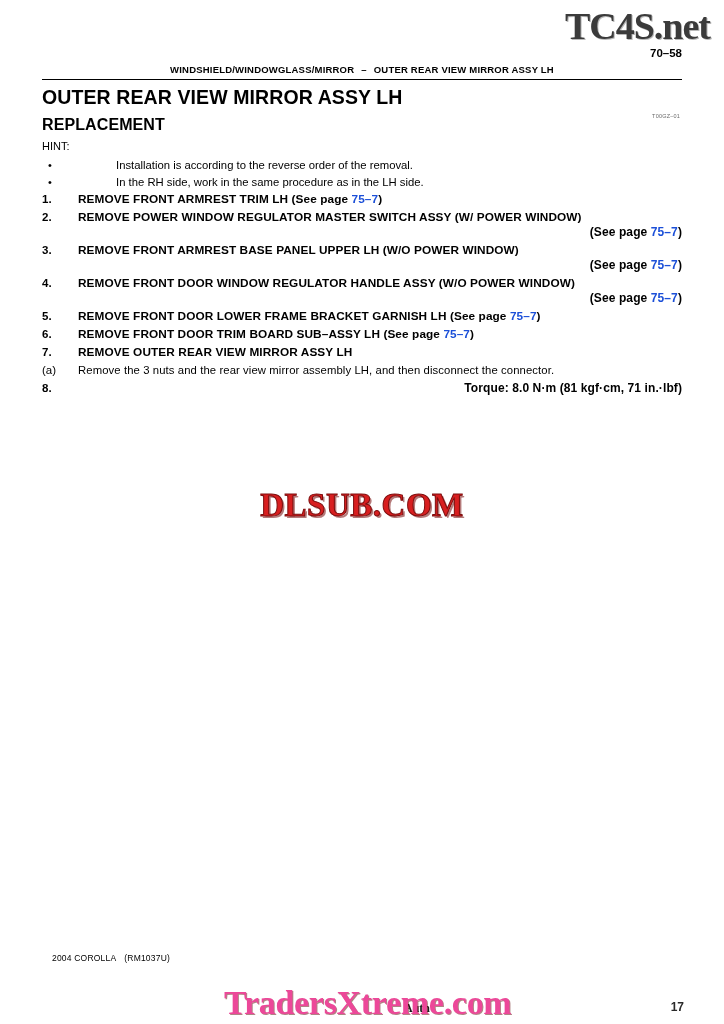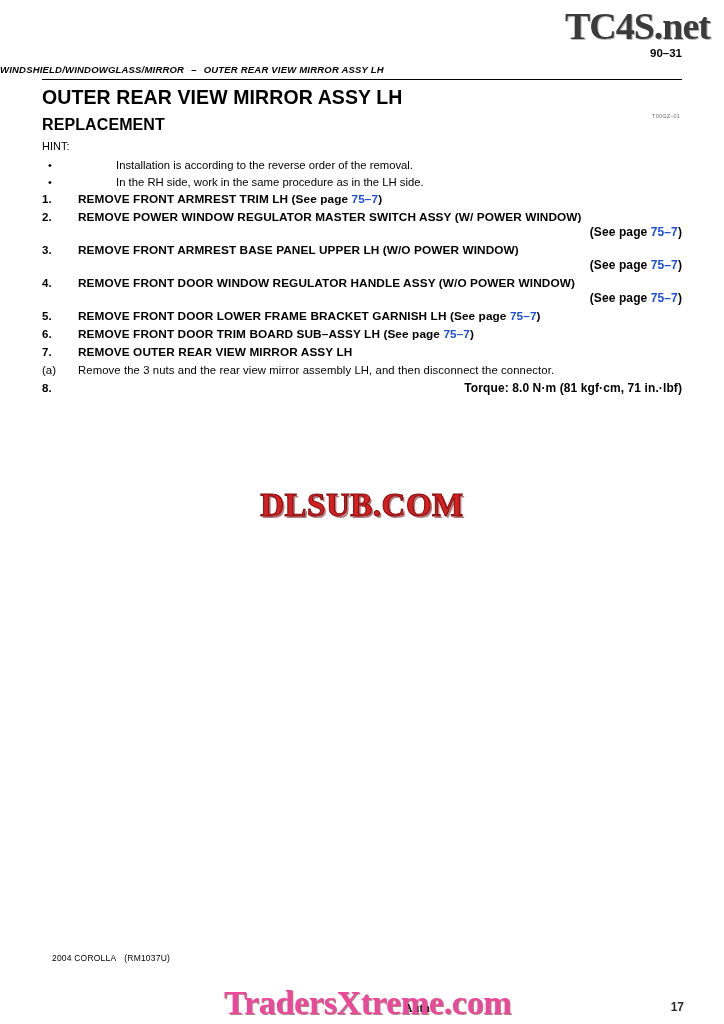--- a/index.html
+++ b/index.html
@@ -42,24 +42,24 @@
     right: 42px;
     font-size: 11.5px;
     font-weight: bold;
     letter-spacing: 0px;
   }
   .header-center {
     position: absolute;
     top: 64px;
     left: 0;
     right: 0;
+    text-align: center;
     font-size: 9.5px;
     font-weight: bold;
     letter-spacing: 0.2px;
-    font-style: italic;
   }
   .header-center .dash {
     padding: 0 7px;
     font-weight: bold;
   }
   .rule {
     position: absolute;
     left: 42px;
     right: 42px;
     top: 79px;
@@ -217,21 +217,21 @@
     white-space: nowrap;
   }
 </style>
 </head>
 <body>
 
 <div class="page">
 
   <div class="tc4s">TC4S.net</div>
 
-  <div class="page-num">90–31</div>
+  <div class="page-num">70–58</div>
 
   <div class="header-center">
     <span>WINDSHIELD/WINDOWGLASS/MIRROR</span><span class="dash">–</span><span>OUTER REAR VIEW MIRROR ASSY LH</span>
   </div>
 
   <div class="rule"></div>
 
   <div class="title">OUTER REAR VIEW MIRROR ASSY LH</div>
   <div class="subtitle">REPLACEMENT</div>
   <div class="fig-code">T00GZ–01</div>

